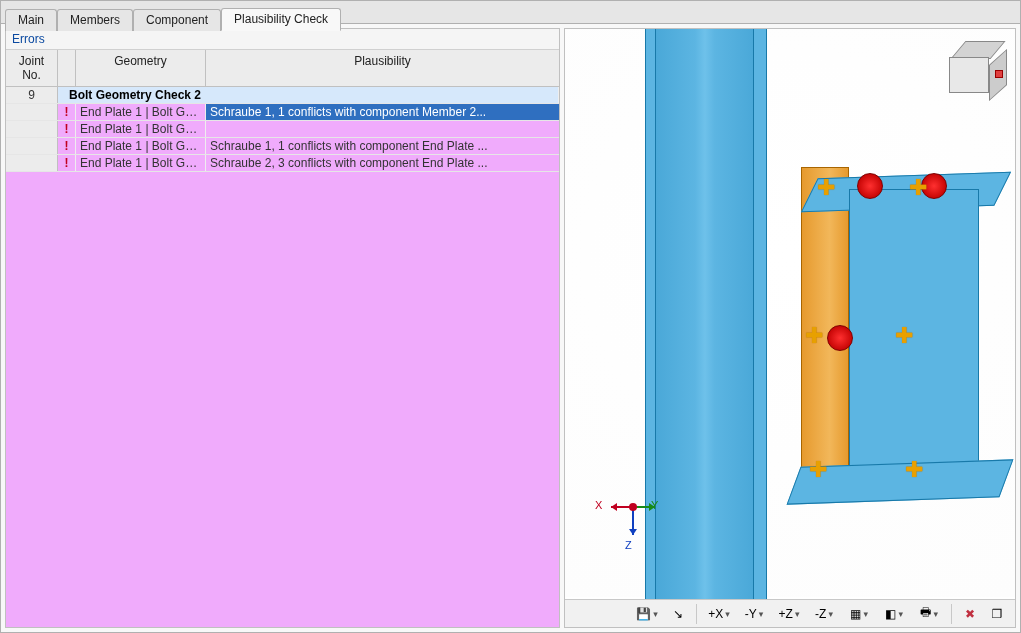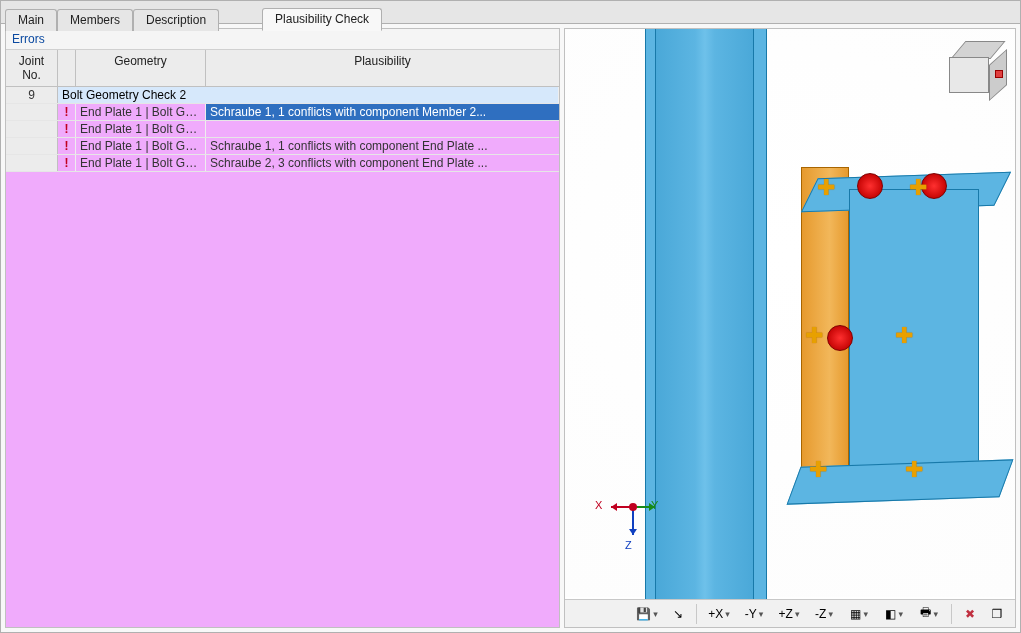--- a/index.html
+++ b/index.html
@@ -32,21 +32,20 @@
     margin-right: 0;
     border-radius: 3px 3px 0 0;
     position: relative;
     top: 8px;
     color: #222;
   }
   .tab.active {
     background: #f8f8f8;
     border-bottom: 1px solid #f8f8f8;
     z-index: 2;
-    margin-left: 43px;
   }
 
   
   .content {
     display: flex;
     height: 608px;
     background: #f8f8f8;
     padding: 4px;
     gap: 4px;
   }
@@ -95,21 +94,21 @@
     white-space: nowrap;
     overflow: hidden;
     text-overflow: ellipsis;
   }
   .c-no   { width: 52px; background:#ececec; text-align:center; border-right-color:#c0c0c0 !important; }
   .c-icon { width: 18px; text-align:center; color:#c00020; font-weight:bold; }
   .c-comp { width: 130px; }
   .c-desc { flex:1; border-right:none !important; }
   .group-row .c-no { background:#ececec; text-align:center; }
   .group-row .c-merged {
-    flex:1; background:#d6e8fb; padding-left:4px; color:#000;
+    flex:1; background:#d6e8fb; padding-left:11px; color:#000;font-weight:bold;
   }
 
   .selected .c-desc {
     background: #2f6fc0;
     color: #fff;
   }
 
   
   .right-panel {
     flex:1;
@@ -231,21 +230,21 @@
   }
   .tbtn.dd { width:32px; }
   .tbar-sep { width:1px; height:20px; background:#c8c8c8; margin:0 3px; }
 </style>
 </head>
 <body>
 
 <div class="tabs">
   <div class="tab">Main</div>
   <div class="tab">Members</div>
-  <div class="tab">Description</div>
+  <div class="tab">Component</div>
   <div class="tab active">Plausibility Check</div>
 </div>
 
 <div class="content">
 
   <div class="left-panel">
     <div class="panel-title">Errors</div>
 
     <div class="err-headers">
       <div class="hc-no" style="white-space:pre-line;">Joint

